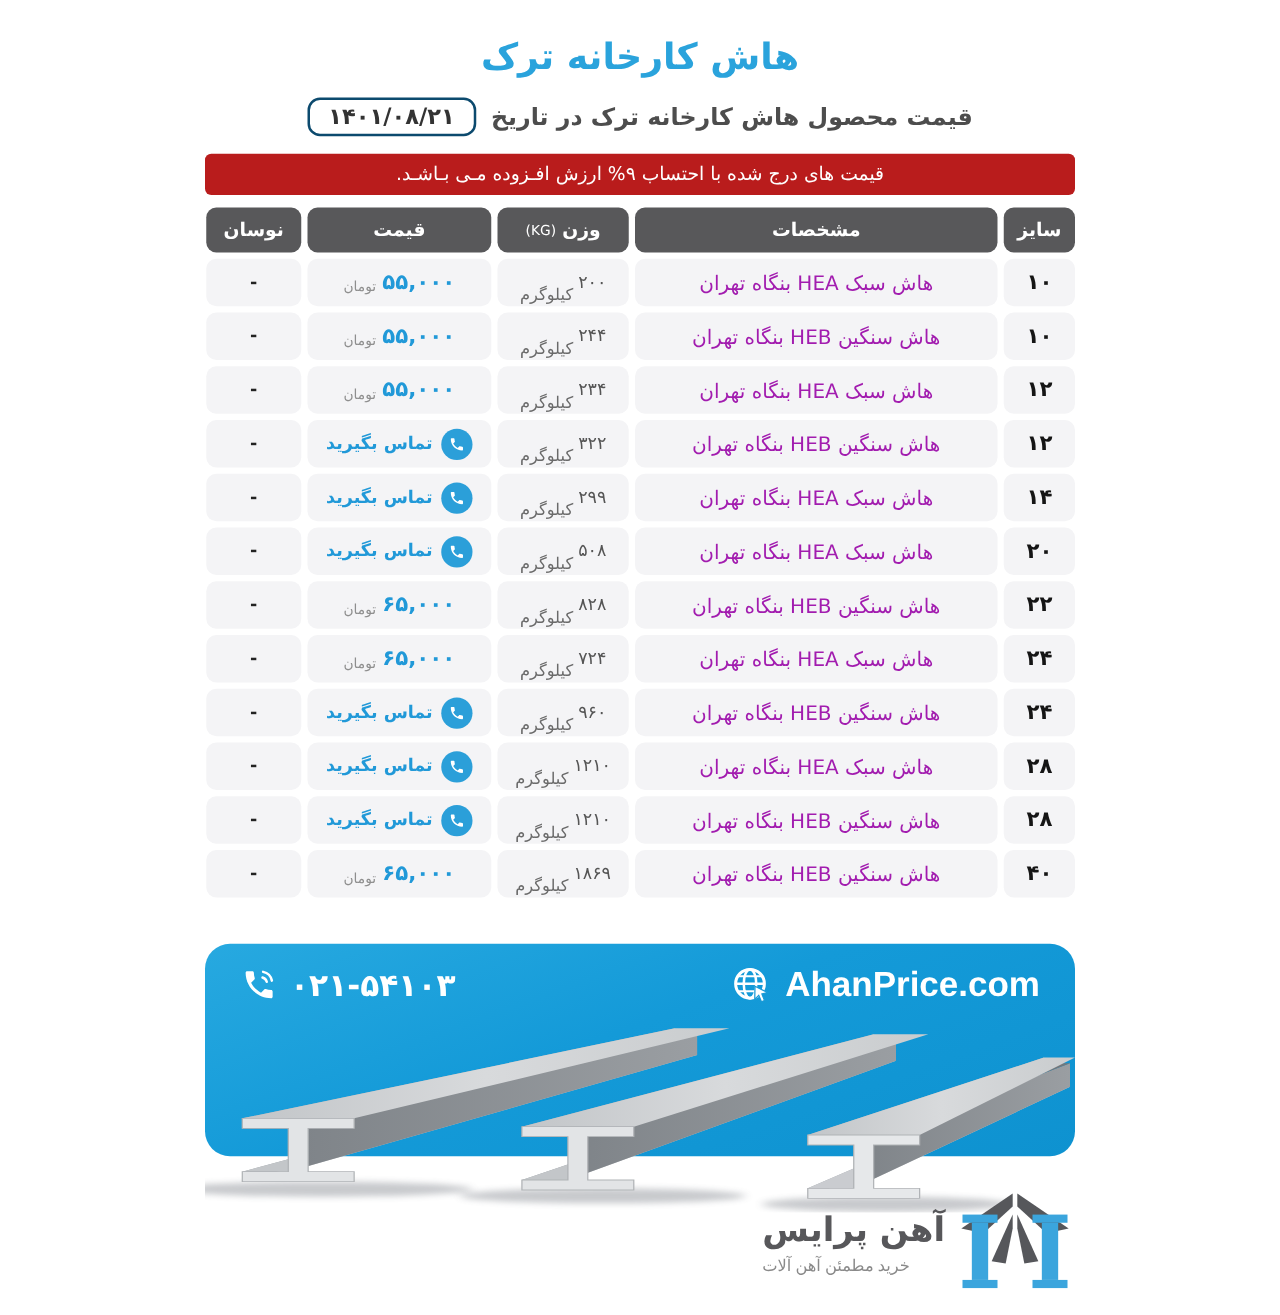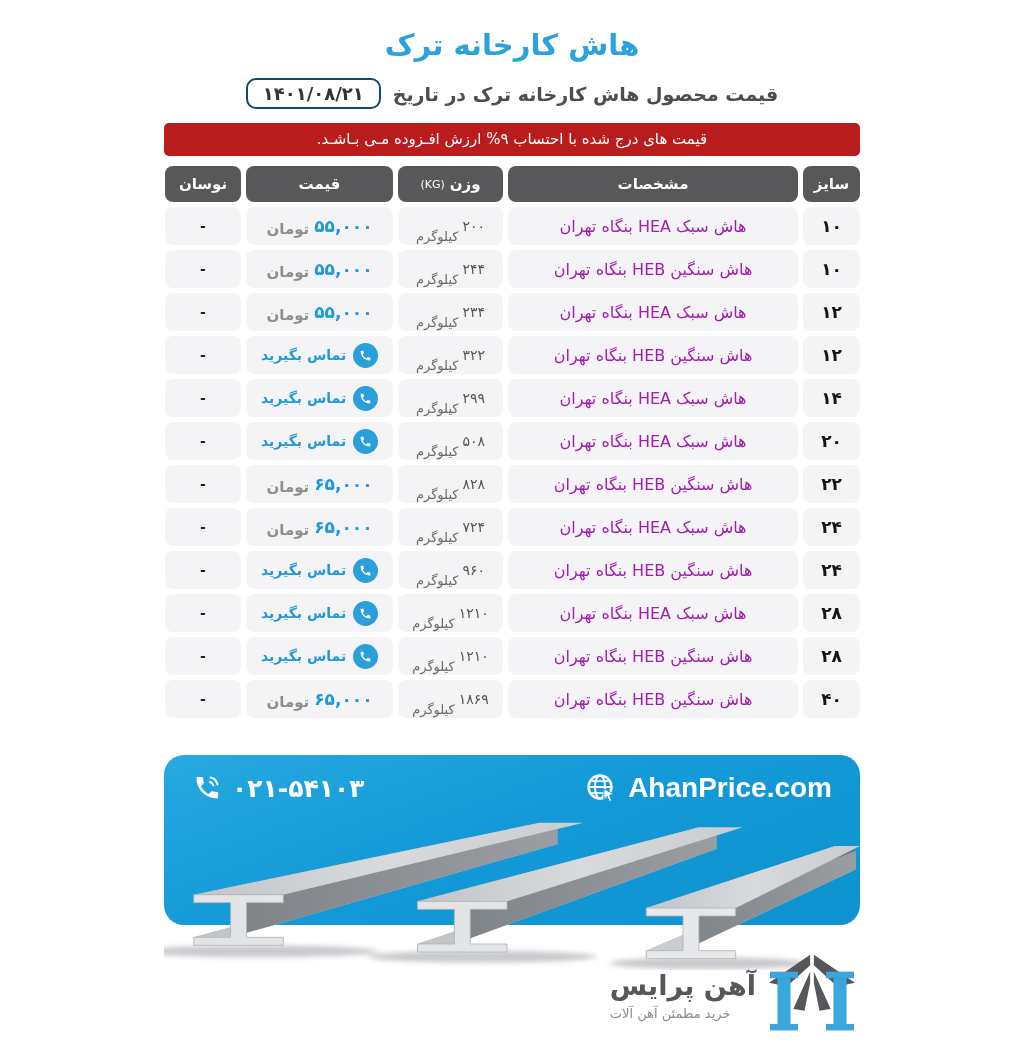--- a/index.html
+++ b/index.html
@@ -18,42 +18,42 @@
   .price-grid { margin-top:10px; display:grid; direction:rtl; grid-template-columns:57px 290px 105px 147px 76px; gap:5px; }
   .hcell { background:#58585a; color:#fff; border-radius:8px; height:36px; display:flex; align-items:center; justify-content:center; font-size:15px; font-weight:bold; }
   .hcell .unit-small { font-size:11px; font-weight:normal; }
   .cell { background:#f4f4f6; border-radius:8px; height:38px; display:flex; align-items:center; justify-content:center; direction:rtl; }
   .size-cell { font-weight:bold; font-size:17px; color:#151515; }
   .spec-cell { font-size:16px; color:#a21caf; }
   .weight-cell { font-size:14px; color:#555; gap:4px; }
   .weight-cell .kg { font-size:13px; color:#6a6a6a;margin-top:20px; }
   .price-cell { gap:5px; }
   .price-num { color:#2199d8; font-weight:bold; font-size:17px; }
-  .price-unit { color:#8e8e8e; font-size:15px; padding-top:6px;font-weight:bold; }
+  .price-unit { color:#8e8e8e; font-size:11px; padding-top:6px; }
   .call-wrap { display:flex; align-items:center; gap:7px; cursor:pointer; }
   .call-icon { width:25px; height:25px; border-radius:50%; background:#2b9fd9; display:flex; align-items:center; justify-content:center; flex:0 0 auto; }
   .call-label { color:#2199d8; font-weight:bold; font-size:14px; }
   .fluct-cell { font-weight:bold; font-size:14px; color:#222; }
 
   
   .footer-wrap { position:relative; margin-top:37px; height:170px; }
   .footer-card { position:absolute; inset:0; border-radius:20px; overflow:hidden;
                  background:linear-gradient(160deg, #27a9e0 0%, #149ad8 45%, #0e92d0 100%); }
   .footer-top { position:absolute; top:16px; left:0; right:0; display:flex; justify-content:space-between; align-items:center; padding:0 28px; color:#fff; }
   .phone-group { display:flex; align-items:center; gap:10px; direction:ltr; }
   .phone-number { font-size:25px; font-weight:bold; letter-spacing:1px; }
   .site-group { display:flex; align-items:center; gap:10px; }
   .site-name { font-size:28px; font-weight:bold; font-family:Liberation Sans, sans-serif; }
   .beams { position:absolute; left:0; top:55px; width:696px; height:160px; pointer-events:none; }
 
   
   .brand-row { display:flex; justify-content:flex-end; align-items:center; gap:10px; margin-top:28px; padding-right:2px; position:relative; }
   .brand-text { display:flex; flex-direction:column; align-items:flex-end; direction:rtl; }
   .brand-name { font-size:27px; font-weight:bold; color:#57575a; }
-  .brand-tagline { font-size:13px; color:#8a8a8a; margin-top:5px; letter-spacing:1px; }
+  .brand-tagline { font-size:13px; color:#8a8a8a; margin-top:5px; letter-spacing:1px;font-family:Liberation Serif, serif; }
 </style>
 </head>
 <body>
 
 <div class="content">
 
   <h1 class="page-title">هاش کارخانه ترک</h1>
 
   <div class="subtitle-row">
     <span class="subtitle-text">قیمت محصول هاش کارخانه ترک در تاریخ</span>

